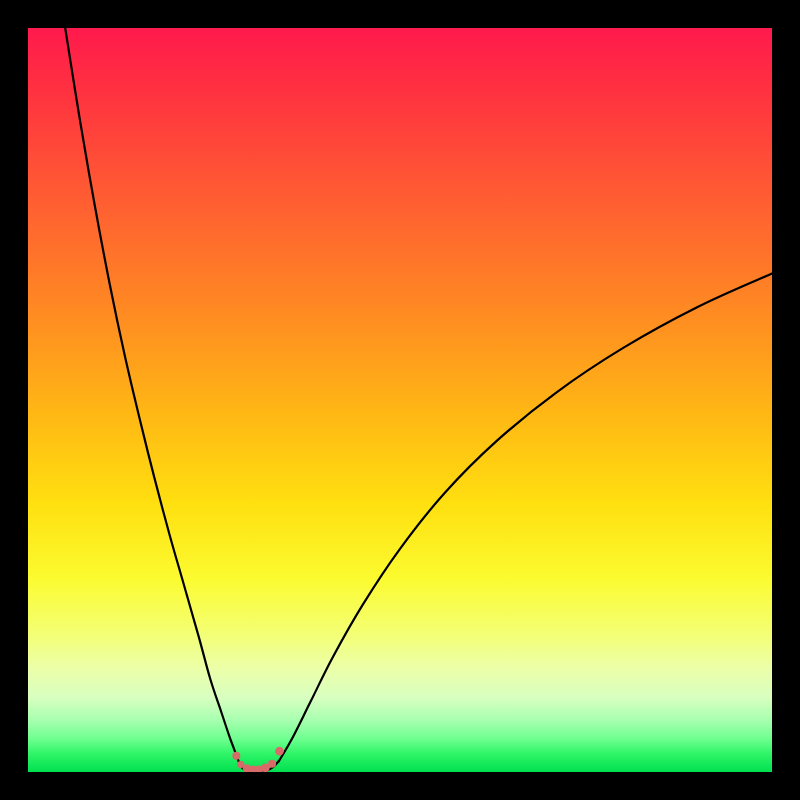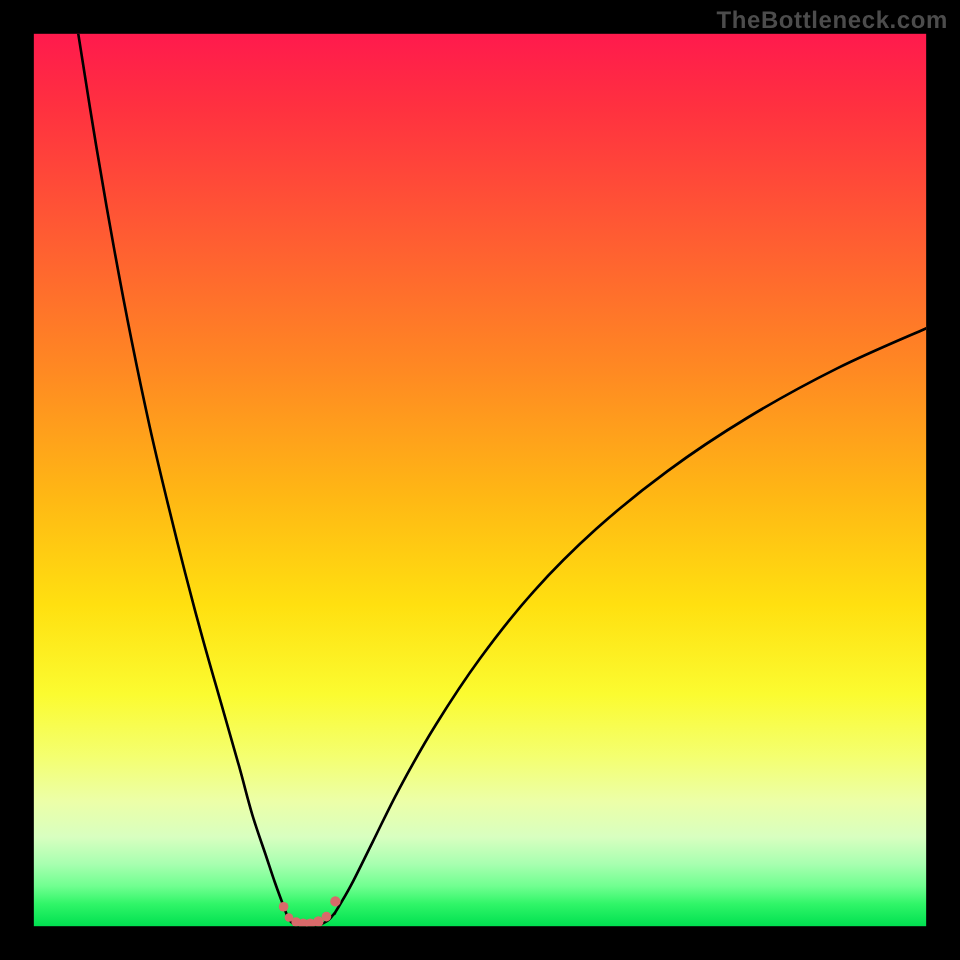--- a/index.html
+++ b/index.html
@@ -61,21 +61,20 @@
   }
   .marker {
     fill: #d86a6a;
   }
 </style>
 </head>
 <body>
 
 <div class="frame">
 
-  <div class="watermark">TheBottleneck.com</div>
 
   <div class="plot-area">
     <div class="gradient-bg"></div>
 
     <svg class="svg-overlay" viewBox="0 0 744 744" preserveAspectRatio="none">
       <path id="curve-path" fill="none" stroke="#000" stroke-width="2.2" stroke-linejoin="round" stroke-linecap="round" d="M 37.2,0 C 39.878400000000006,16.74 46.723200000000006,60.85920000000001 52.080000000000005,93 C 57.436800000000005,125.14079999999998 61.603199999999994,149.09759999999994 66.96,178.55999999999995 C 72.3168,208.02239999999995 76.4832,229.89600000000002 81.84,256.68 C 87.19680000000001,283.464 91.3632,303.2544 96.72,327.35999999999996 C 102.07679999999999,351.46559999999994 106.24319999999999,368.5032 111.6,390.6 C 116.9568,412.69680000000005 121.1232,429.36240000000004 126.48,450.12 C 131.8368,470.8776 136.00320000000002,486.50159999999994 141.36,505.91999999999996 C 146.7168,525.3384 150.8832,539.2512 156.23999999999998,558 C 161.59679999999997,576.7488 166.43280000000001,593.34 171.12,610.08 C 175.8072,626.82 178.2624,637.608 182.28,651 C 186.2976,664.392 190.09199999999998,674.436 193.44,684.48 C 196.788,694.524 198.46944000000002,699.83616 200.88000000000002,706.8 C 203.29056000000003,713.76384 204.95712000000003,718.07904 206.83200000000002,723.168 C 208.70688,728.25696 210.49248,732.92928 211.296,735.072 C 212.09951999999998,737.21472 210.76031999999998,734.20152 211.296,735.072 C 211.83168,735.94248 213.06672000000003,738.63576 214.27200000000002,739.908 C 215.47728,741.18024 216.38496,741.53736 217.992,742.14 C 219.59903999999997,742.7426399999999 221.19119999999998,743.028336 223.2,743.256 C 225.2088,743.483664 227.14319999999998,743.4048 229.152,743.4048 C 231.1608,743.4048 232.48512,743.483664 234.36,743.256 C 236.23488000000003,743.028336 237.82704,742.7426399999999 239.568,742.14 C 241.30896,741.53736 242.55888,740.9124 244.03199999999998,739.908 C 245.50511999999998,738.9036 246.41279999999998,737.96616 247.75199999999998,736.56 C 249.0912,735.15384 250.80239999999998,732.8995199999999 251.47199999999998,732.096 C 252.14159999999998,731.2924800000001 249.19535999999997,735.97968 251.47199999999998,732.096 C 253.74864,728.21232 258.49536,721.09968 264.12,710.52 C 269.74464,699.9403199999999 275.35440000000006,688.0511999999999 282.72,673.3199999999999 C 290.0856,658.5888 295.6656,646.0896 305.03999999999996,628.6800000000001 C 314.41439999999994,611.2704000000001 322.7472,596.0184 334.8,576.6 C 346.8528,557.1816 357.2688,540.8879999999999 372,520.8 C 386.7312,500.71199999999993 399.23040000000003,484.41839999999996 416.64000000000004,465 C 434.04960000000005,445.58160000000004 448.63200000000006,430.99920000000003 468.72,412.92 C 488.808,394.8408 505.47360000000003,381.3 528.24,364.56 C 551.0064,347.82 569.7552000000001,335.3208 595.2,319.92 C 620.6448,304.5192 642.816,292.392 669.6,279 C 696.384,265.608 730.608,251.54639999999998 744,245.51999999999998"></path>
       <g id="marker-group">
           <circle cx="208.32000000000002" cy="727.632" r="4" class="marker"></circle>
           <circle cx="212.78400000000002" cy="736.56" r="3.6" class="marker"></circle>
           <circle cx="218.736" cy="740.28" r="4" class="marker"></circle>

